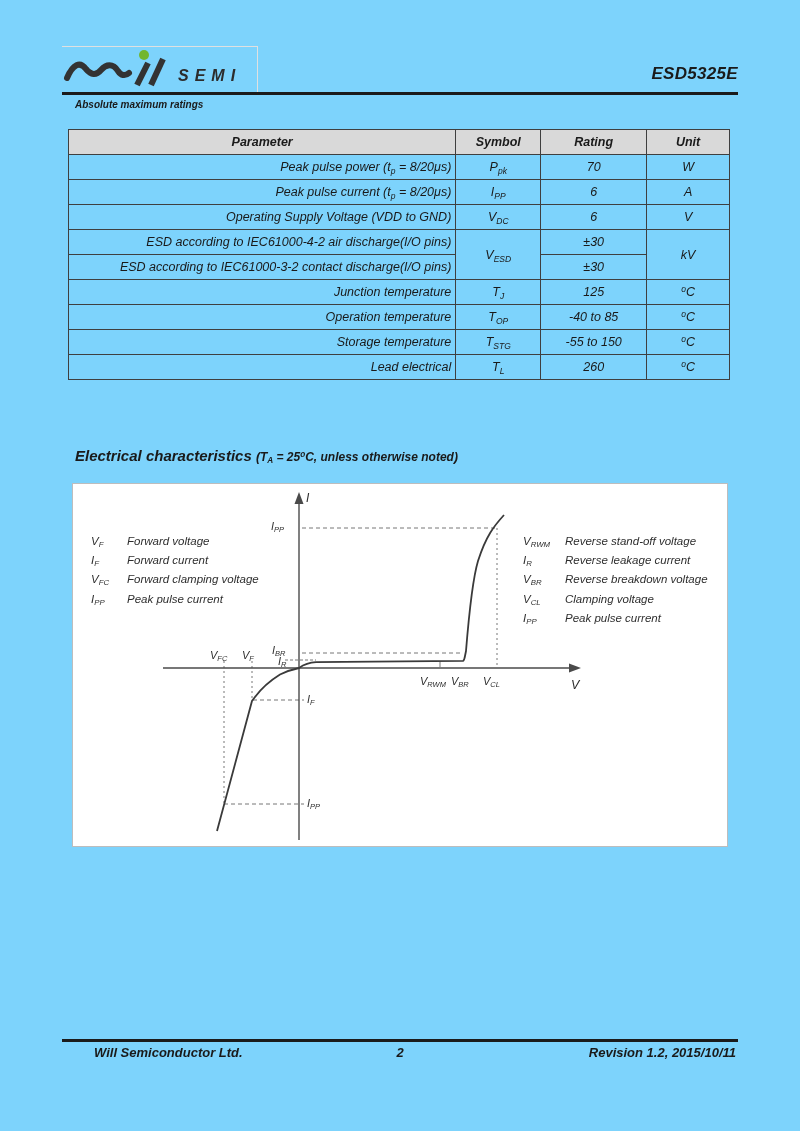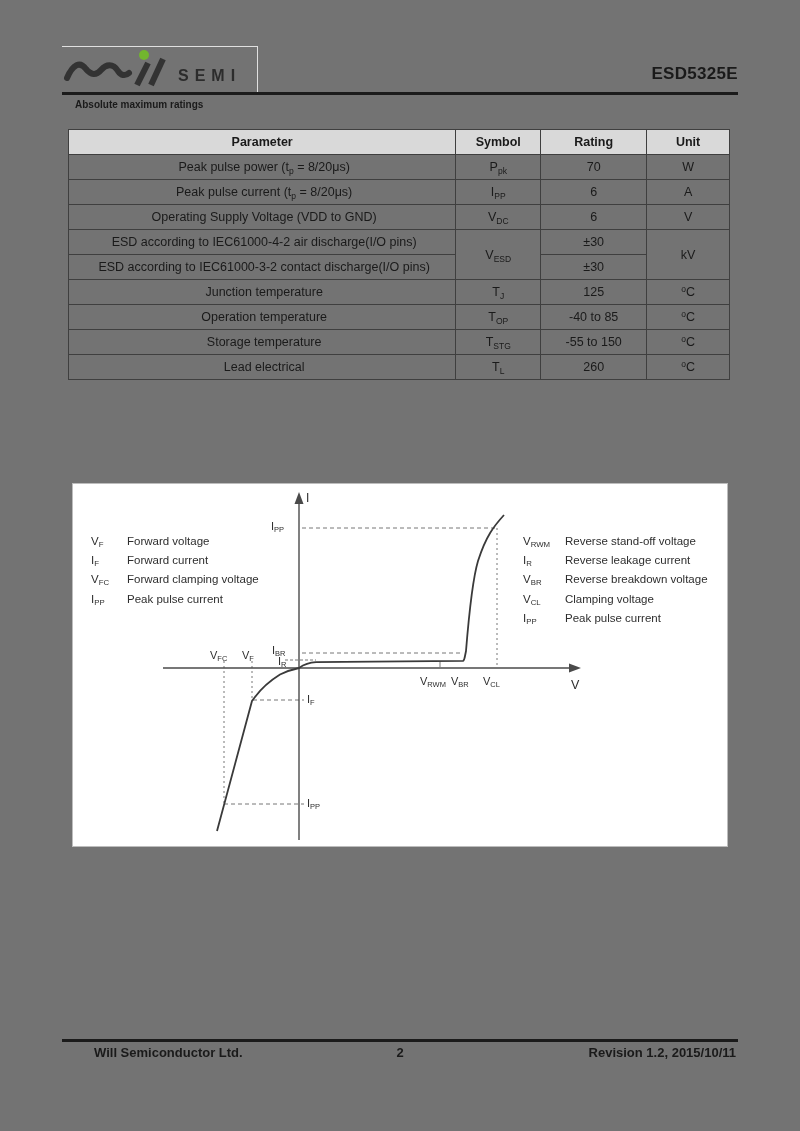--- a/index.html
+++ b/index.html
@@ -1,36 +1,36 @@
 <!DOCTYPE html>
 <html><head>
 <meta charset="utf-8">
 <style>
   * { margin:0; padding:0; box-sizing:border-box; }
   html,body { background:#ffffff; }
   body { font-family:"Liberation Sans", sans-serif; color:#1a1a1a; }
-  .page { position:relative; width:800px; height:1131px; background:#737373; overflow:hidden; }
+  .page { position:relative; width:800px; height:1131px; background:#7dd3fc; overflow:hidden;font-style:italic; }
 
   sub { font-size:0.68em; vertical-align:-0.3em; line-height:0; }
   sup { font-size:0.68em; vertical-align:0.45em; line-height:0; }
 
   
   .logo-box { position:absolute; left:62px; top:46px; width:196px; height:46px;
               border-top:1px solid #e0e0e0; border-right:1px solid #e0e0e0; }
   .part-number { position:absolute; right:62px; top:64px; font-size:17px; font-weight:bold; letter-spacing:0.3px; }
   .header-rule { position:absolute; left:62px; right:62px; top:92px; height:3px; background:#1b1b1b; }
 
   .h1 { position:absolute; left:75px; top:99px; font-size:10px; font-weight:bold; }
 
   
   .abs-table { position:absolute; left:68px; top:129px; width:662px; border-collapse:collapse;
                font-size:12.5px; }
   .abs-table th, .abs-table td { border:1px solid #3f3f3f; height:24px; text-align:center; vertical-align:middle; padding:5px 4px;margin-left:44px; }
   .abs-table th { background:#d9d9d9; font-weight:bold; }
-  .abs-table td.param { text-align:center; padding-left:8px; }
+  .abs-table td.param { text-align:right; padding-left:8px; }
   .col-param { width:388px; } .col-sym { width:85px; } .col-rate { width:106px; } .col-unit { width:83px; }
 
   
   .h2 { position:absolute; left:75px; top:447px; font-size:15px; font-weight:bold; }
   .h2 .note { font-size:12px; font-weight:bold; }
 
   
   .figure { position:absolute; left:72px; top:483px; width:656px; height:364px;
             border:1px solid #bdbdbd; background:#fff; }
   .figure svg { position:absolute; left:0; top:0; }
@@ -137,20 +137,24 @@
         </tr>
         <tr>
           <td class="param">Lead electrical</td>
           <td>T<sub>L</sub></td>
           <td>260</td>
           <td><sup>o</sup>C</td>
         </tr>
       </tbody>
   </table>
 
+  <div class="h2">
+    <span>Electrical characteristics</span>
+    <span class="note">(T<sub>A</sub> = 25<sup>o</sup>C, unless otherwise noted)</span>
+  </div>
 
   <div class="figure">
     <svg width="654" height="362" viewBox="0 0 654 362">
 
       <g stroke="#777" stroke-width="1" fill="none">
         <path d="M229,44 H424" stroke-dasharray="4,3"></path>
         <path d="M424,44 V183" stroke-dasharray="2,3"></path>
         <path d="M229,169 H390" stroke-dasharray="4,3"></path>
         <path d="M212,176 H243" stroke-dasharray="3,2"></path>
         <path d="M367,177 V183"></path>

